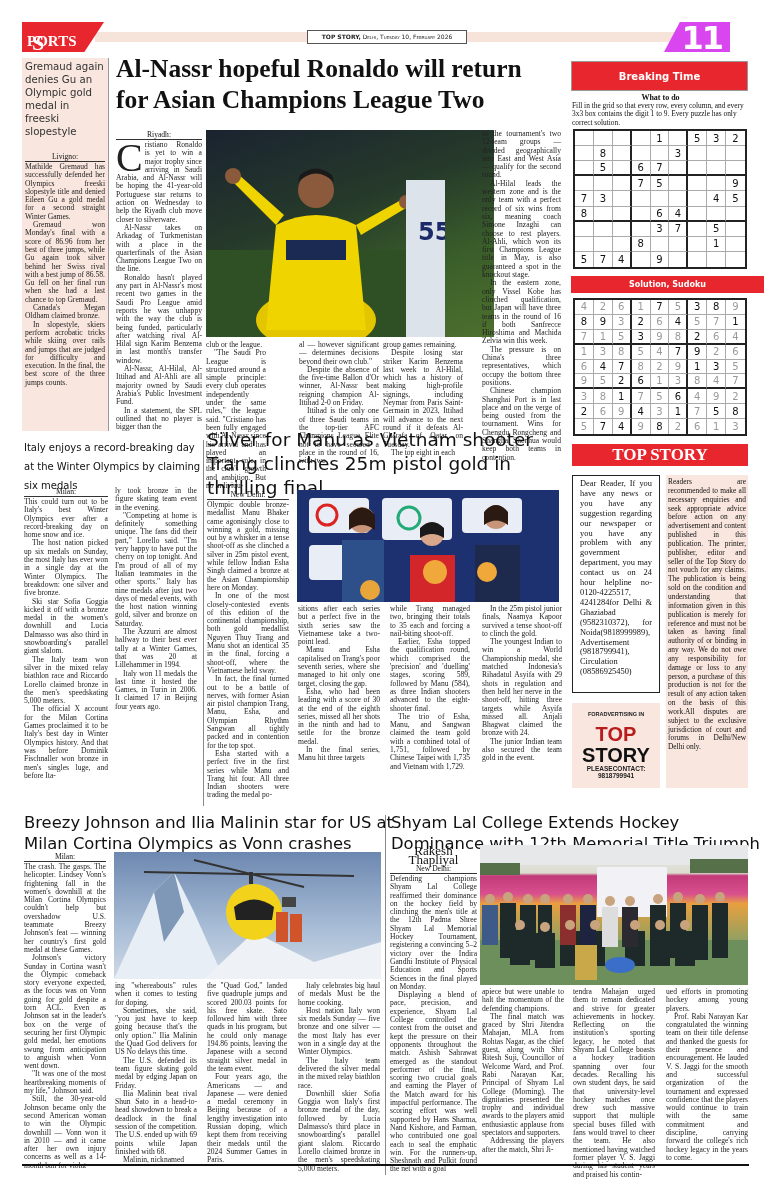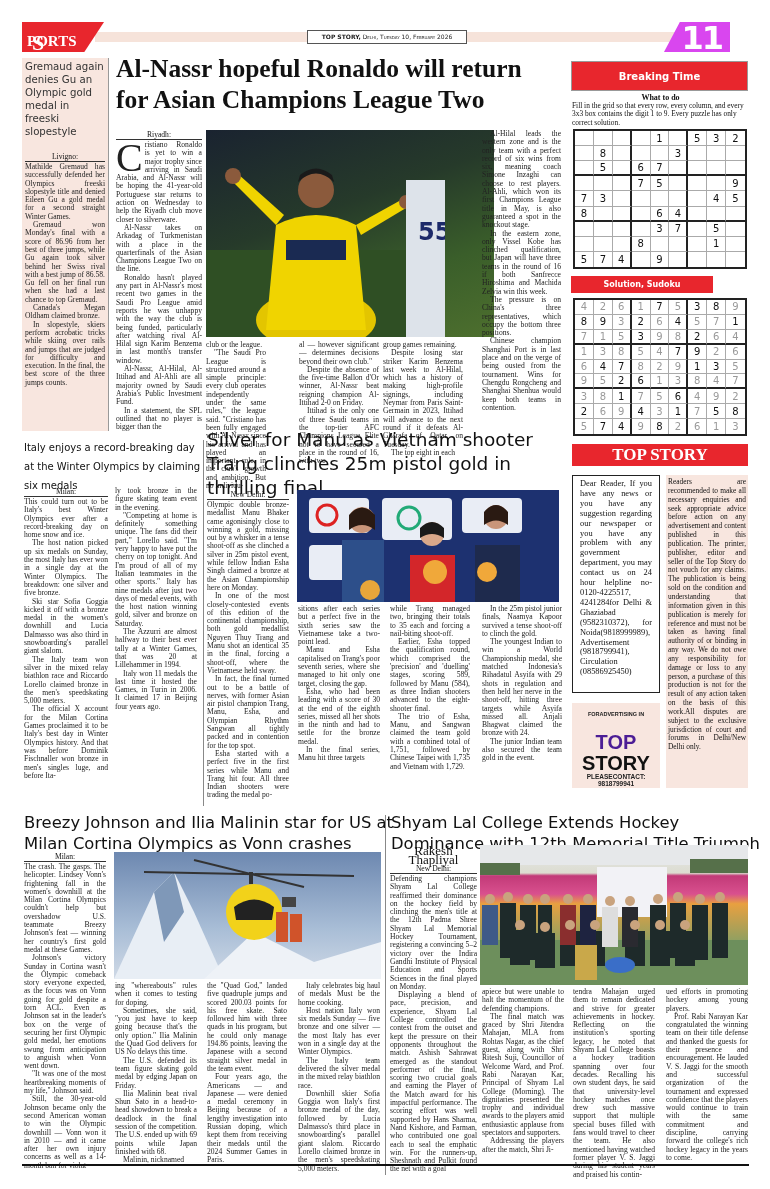--- a/index.html
+++ b/index.html
@@ -93,20 +93,21 @@
   <p class="first">al — however significant — determines decisions beyond their own club."</p>
   <p>Despite the absence of the five-time Ballon d'Or winner, Al-Nassr beat reigning champion Al-Ittihad 2-0 on Friday.</p>
   <p>Ittihad is the only one of three Saudi teams in the top-tier AFC Champions League Elite not to have secured a place in the round of 16, with two</p>
 </div>
 <div class="abs body-text" style="left:383px;top:341px;width:80px">
   <p class="first">group games remaining.</p>
   <p>Despite losing star striker Karim Benzema last week to Al-Hilal, which has a history of making high-profile signings, including Neymar from Paris Saint-Germain in 2023, Ittihad will advance to the next round if it defeats Al-Gharafa of Qatar on Tuesday.</p>
   <p>The top eight in each</p>
 </div>
 <div class="abs body-text" style="left:482px;top:130px;width:79px">
+  <p class="first">of the tournament's two 12-team groups — divided geographically into East and West Asia — qualify for the second round.</p>
   <p>Al-Hilal leads the western zone and is the only team with a perfect record of six wins from six, meaning coach Simone Inzaghi can choose to rest players. Al-Ahli, which won its first Champions League title in May, is also guaranteed a spot in the knockout stage.</p>
   <p>In the eastern zone, only Vissel Kobe has clinched qualification, but Japan will have three teams in the round of 16 if both Sanfrecce Hiroshima and Machida Zelvia win this week.</p>
   <p>The pressure is on China's three representatives, which occupy the bottom three positions.</p>
   <p>Chinese champion Shanghai Port is in last place and on the verge of being ousted from the tournament. Wins for Chengdu Rongcheng and Shanghai Shenhua would keep both teams in contention.</p>
 </div>
 
 <div class="red-banner" style="left:571px;top:61px;width:177px;height:30px;line-height:30px;font-size:10px;border:1px solid #999">
   <span>Breaking Time</span>
 </div>
 <div class="abs" style="left:572px;top:93px;width:177px;font-family:'Liberation Serif',serif">
@@ -190,21 +191,21 @@
     <div class="r9">7</div>
     <div class="c3 r9">4</div>
     <div class="r9"></div>
     <div class="r9">9</div>
     <div class="c3 r9"></div>
     <div class="r9"></div>
     <div class="r9"></div>
     <div class="c9 r9"></div>
   </div>
 
-<div class="red-banner" style="left:571px;top:276px;width:142px;height:17px;line-height:17px;font-size:8px">
+<div class="red-banner" style="left:571px;top:276px;width:193px;height:17px;line-height:17px;font-size:8px">
   <span>Solution, Sudoku</span>
 </div>
 <div class="sudoku" id="sudoku-solution" style="left:573px;top:298px;width:174px;height:138px">
     <div class="gray">4</div>
     <div class="gray">2</div>
     <div class="c3 gray">6</div>
     <div class="gray">1</div>
     <div class="">7</div>
     <div class="c3 gray">5</div>
     <div class="">3</div>
@@ -353,21 +354,21 @@
 </div>
 
 <div class="red-banner" style="left:572px;top:444px;width:176px;height:22px;line-height:22px;font-family:'Liberation Serif',serif;font-size:17px">
   <span>TOP STORY</span>
 </div>
 <div class="abs" style="left:572px;top:475px;width:88px;height:218px;border:1px solid #222;padding:3px 7px">
   <div style="font-family:'Liberation Serif',serif;font-size:8.4px;line-height:9.9px;text-align:justify;word-break:break-word">Dear Reader, If you have any news or you have any suggestion regarding our newspaper or you have any problem with any government department, you may contact us on 24 hour helpline no- 0120-4225517, 4241284for Delhi &amp; Ghaziabad (9582310372), for Noida(9818999989), Advertisement (9818799941), Circulation (08586925450)</div>
 </div>
 <div class="abs" style="left:572px;top:703px;width:88px;height:85px;background:#f8e6df;text-align:center;font-family:'Liberation Sans',sans-serif;padding-top:8px">
   <div style="font-size:5.5px;font-weight:bold;color:#222">FORADVERTISING IN</div>
-  <div style="font-size:20px;line-height:21px;font-weight:bold;color:#4c1d95;margin-top:15px">TOP</div>
+  <div style="font-size:20px;line-height:21px;font-weight:bold;color:#b91c1c;margin-top:7px">TOP</div>
   <div style="font-size:20px;line-height:20px;font-weight:bold;color:#111">STORY</div>
   <div style="font-size:6.5px;font-weight:bold;color:#222">PLEASECONTACT:</div>
   <div style="font-size:6.5px;font-weight:bold;color:#222">9818799941</div>
 </div>
 <div class="abs" style="left:666px;top:475px;width:82px;height:313px;background:#f8e6df;padding:3px 2px">
   <div style="font-family:'Liberation Serif',serif;font-size:7.4px;line-height:8.85px;text-align:justify">Readers are recommended to make all necessary enquiries and seek appropriate advice before action on any advertisement and content published in this publication. The printer, publisher, editor and seller of the Top Story do not vouch for any claims. The publication is being sold on the condition and understanding that information given in this publication is merely for reference and must not be taken as having final authority of or binding in any way. We do not owe any responsibility for damage or loss to any person, a purchase of this production is not for the result of any action taken on the basis of this work.All disputes are subject to the exclusive jurisdiction of court and forums in Delhi/New Delhi only.</div>
 </div>
 
 <div class="abs hl-sans" style="left:24px;top:812px;width:370px;font-size:16.4px;line-height:21px">Breezy Johnson and Ilia Malinin star for US at Milan Cortina Olympics as Vonn crashes</div>
 <div class="vrule" style="left:385px;top:815px;height:360px"></div>

